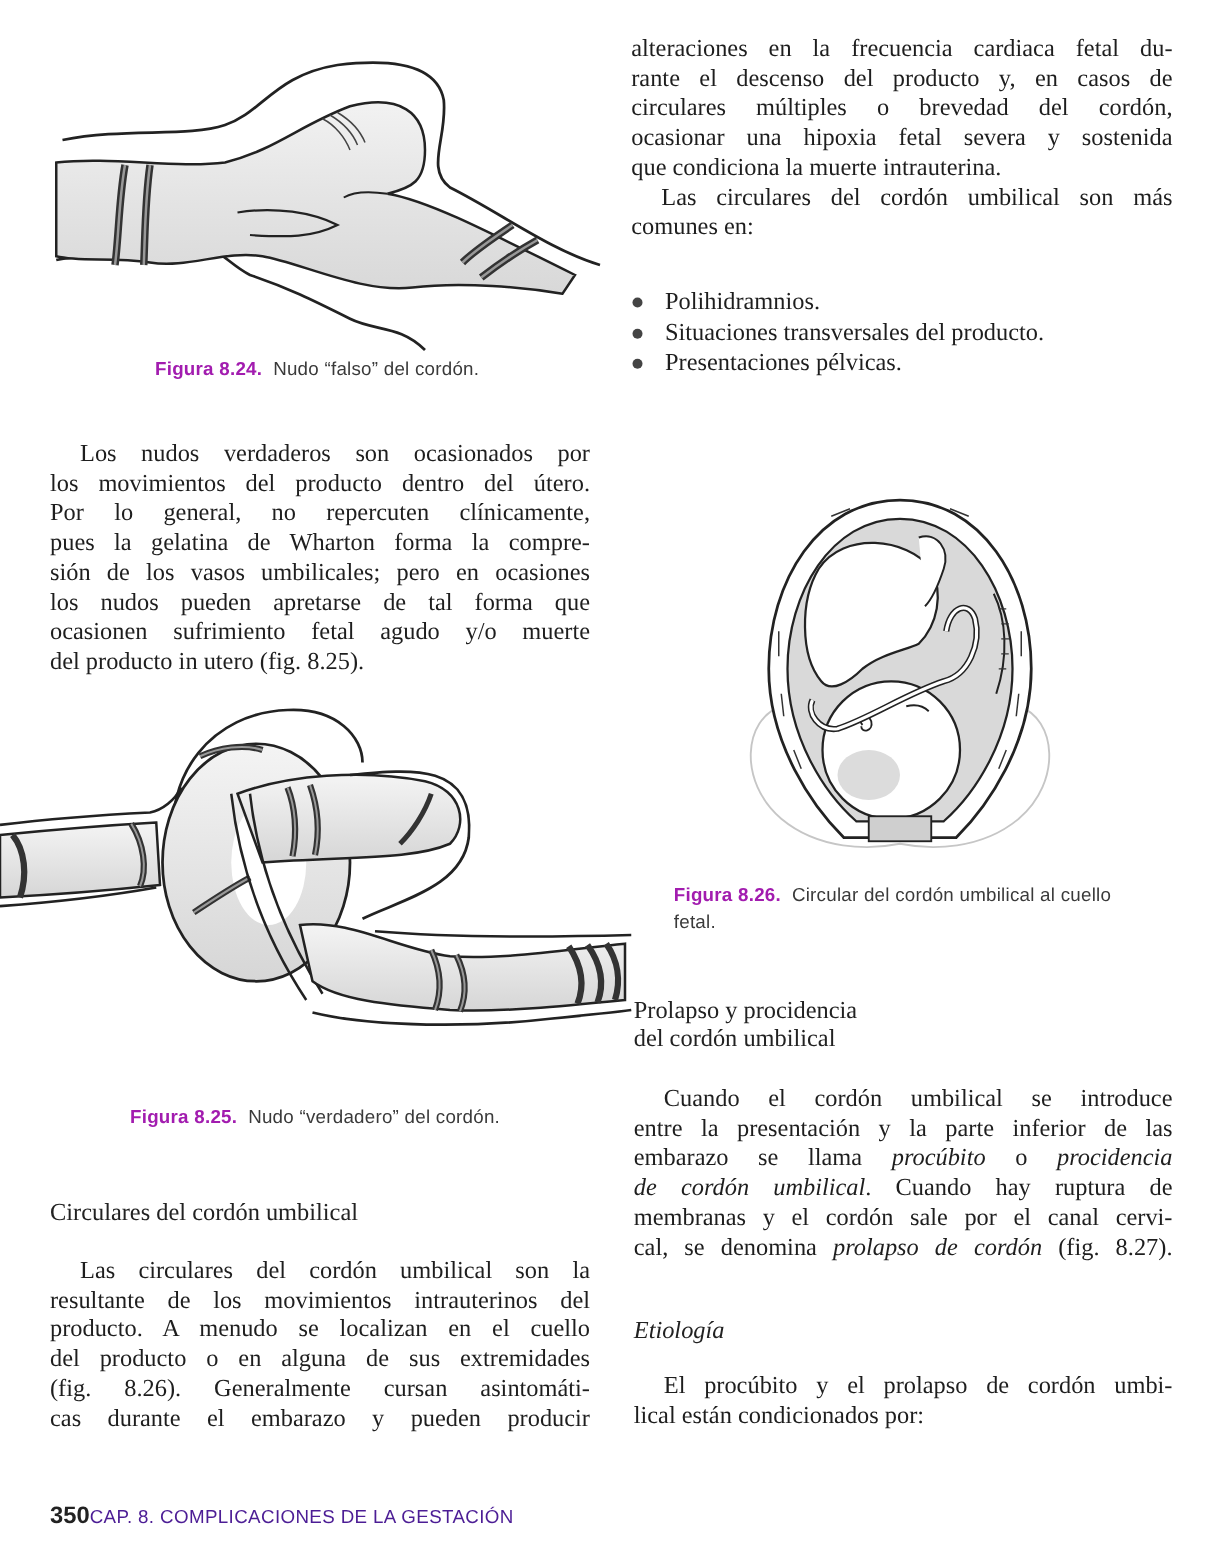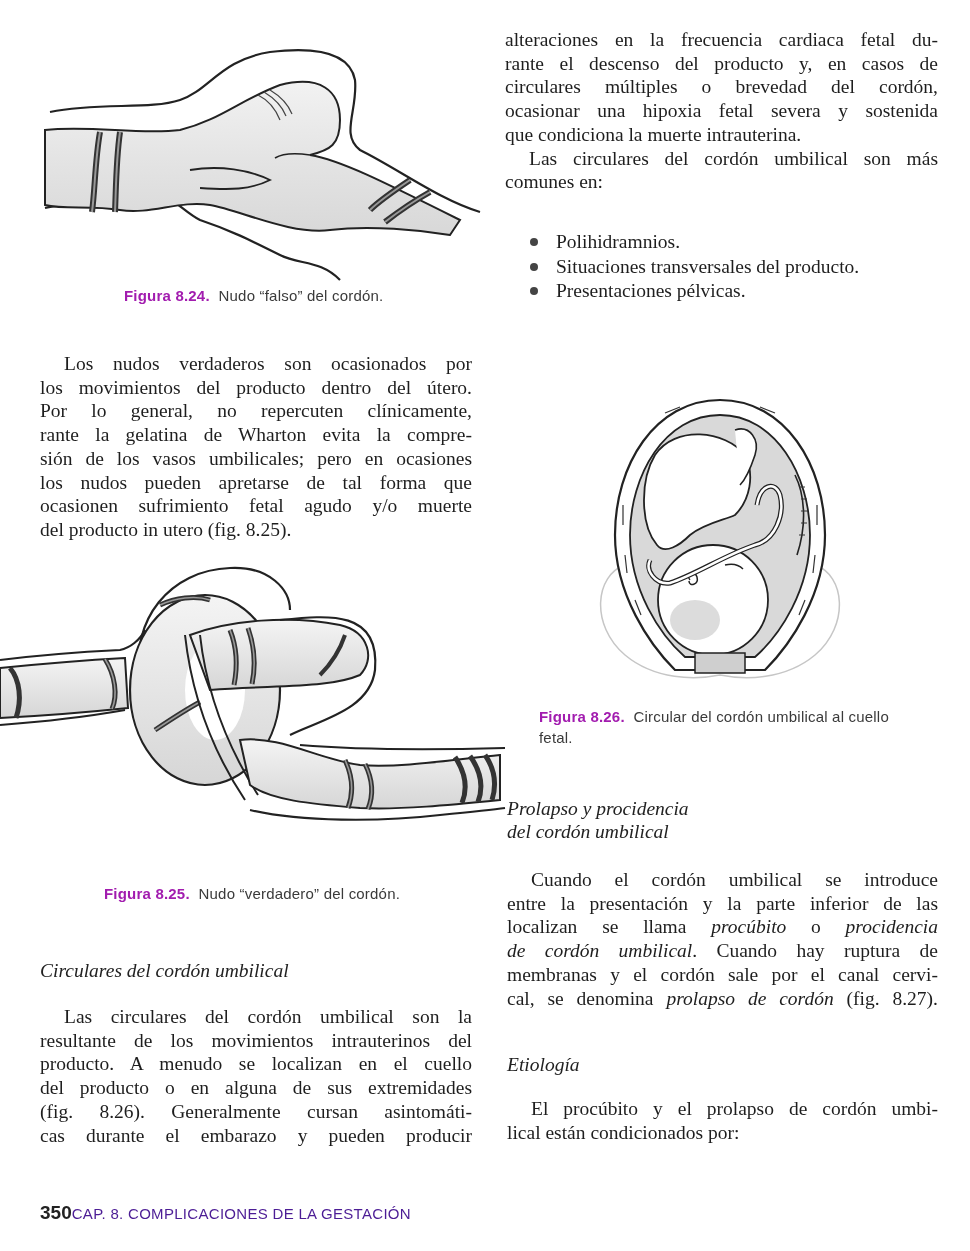--- a/index.html
+++ b/index.html
@@ -3,21 +3,21 @@
   <meta charset="utf-8">
   <style>
     html, body { margin: 0; padding: 0; background: #ffffff; }
     body { width: 970px; height: 1251px; position: relative; overflow: hidden; color: #1e1e1e; }
     .abs { position: absolute; }
     .para { font-family: "Liberation Serif", "DejaVu Serif", serif; font-size: 19.5px; line-height: 23.7px; text-align: justify; margin: 0; }
     .line { display: block; text-align: justify; text-align-last: justify; white-space: nowrap; }
     .line.last { text-align-last: left; }
     .caption { font-family: "Liberation Sans", "DejaVu Sans", sans-serif; font-size: 15px; color: #3a3a3a; letter-spacing: 0.2px; }
     .caption b { color: #a21caf; font-weight: bold; }
-    .heading { font-family: "Liberation Serif", "DejaVu Serif", serif; font-size: 19.5px; line-height: 23px; color: #222; font-style: italic; }
+    .heading { font-family: "Liberation Serif", "DejaVu Serif", serif; font-size: 19.5px; line-height: 23px; color: #222; }
     .italic { font-style: italic; }
     ul.bullets { list-style: none; margin: 0; padding: 0; font-family: "Liberation Serif", "DejaVu Serif", serif; font-size: 19.5px; line-height: 24.5px; }
     ul.bullets li { position: relative; padding-left: 26px; }
     ul.bullets li .dot { position: absolute; left: 0; top: 8px; width: 8px; height: 8px; border-radius: 50%; background: #444; }
     .footer-num { font-family: "Liberation Sans", "DejaVu Sans", sans-serif; font-weight: bold; font-size: 19px; color: #222; }
     .footer-txt { font-family: "Liberation Sans", "DejaVu Sans", sans-serif; font-size: 15px; color: #4c1d95; letter-spacing: 0.3px; }
     svg { overflow: visible; }
   </style>
 </head>
 <body>
@@ -57,21 +57,21 @@
 </div>
 <div class="abs caption" style="left:124px; top:287px;">
   <b>Figura 8.24.</b>&nbsp;
   <span>Nudo “falso” del cordón.</span>
 </div>
 
 <div class="abs para" style="left:40px; top:352px; width:432px;">
   <span class="line" style="padding-left:24px;">Los nudos verdaderos son ocasionados por</span>
   <span class="line">los movimientos del producto dentro del útero.</span>
   <span class="line">Por lo general, no repercuten clínicamente,</span>
-  <span class="line">rante la gelatina de Wharton evita la compre-</span>
+  <span class="line">pues la gelatina de Wharton forma la compre-</span>
   <span class="line">sión de los vasos umbilicales; pero en ocasiones</span>
   <span class="line">los nudos pueden apretarse de tal forma que</span>
   <span class="line">ocasionen sufrimiento fetal agudo y/o muerte</span>
   <span class="line last">del producto in utero (fig. 8.25).</span>
 </div>
 
 <div class="abs" style="left:0px; top:560px; width:510px; height:270px;">
   <svg width="510" height="270" viewBox="0 0 510 270">
     <defs>
       <linearGradient id="knotShade" x1="0" y1="0" x2="0" y2="1">
@@ -140,21 +140,21 @@
 <div class="abs para" style="left:505px; top:28px; width:433px;">
   <span class="line">alteraciones en la frecuencia cardiaca fetal du-</span>
   <span class="line">rante el descenso del producto y, en casos de</span>
   <span class="line">circulares múltiples o brevedad del cordón,</span>
   <span class="line">ocasionar una hipoxia fetal severa y sostenida</span>
   <span class="line last">que condiciona la muerte intrauterina.</span>
   <span class="line" style="padding-left:24px;">Las circulares del cordón umbilical son más</span>
   <span class="line last">comunes en:</span>
 </div>
 
-<ul class="abs bullets" style="left:530px; top:230px; width:420px;">
+<ul class="abs bullets" style="left:506px; top:230px; width:420px;">
   <li><span class="dot"></span><span>Polihidramnios.</span></li>
   <li><span class="dot"></span><span>Situaciones transversales del producto.</span></li>
   <li><span class="dot"></span><span>Presentaciones pélvicas.</span></li>
 </ul>
 
 <div class="abs" style="left:585px; top:395px; width:270px; height:290px;">
   <svg width="270" height="290" viewBox="0 0 270 290">
 
     <path d="M40,170 C10,180 5,230 40,260 C70,285 110,285 135,280 C160,285 200,285 230,260 C265,230 260,180 230,170" fill="none" stroke="#c6c6c6" stroke-width="1.5"></path>
     <path d="M50,185 C60,220 90,250 120,255" fill="none" stroke="#c6c6c6" stroke-width="1.3"></path>
@@ -191,21 +191,21 @@
 </div>
 
 <div class="abs heading" style="left:507px; top:797px;">
   <span>Prolapso y procidencia</span><br>
   <span>del cordón umbilical</span>
 </div>
 
 <div class="abs para" style="left:507px; top:868px; width:431px;">
   <span class="line" style="padding-left:24px;">Cuando el cordón umbilical se introduce</span>
   <span class="line">entre la presentación y la parte inferior de las</span>
-  <span class="line"><span>localizan se llama </span><span class="italic">procúbito</span><span> o </span><span class="italic">procidencia</span></span>
+  <span class="line"><span>embarazo se llama </span><span class="italic">procúbito</span><span> o </span><span class="italic">procidencia</span></span>
   <span class="line"><span class="italic">de cordón umbilical</span><span>. Cuando hay ruptura de</span></span>
   <span class="line">membranas y el cordón sale por el canal cervi-</span>
   <span class="line"><span>cal, se denomina </span><span class="italic">prolapso de cordón</span><span> (fig. 8.27).</span></span>
 </div>
 
 <div class="abs heading italic" style="left:507px; top:1053px;">Etiología</div>
 <div class="abs para" style="left:507px; top:1097px; width:431px;">
   <span class="line" style="padding-left:24px;">El procúbito y el prolapso de cordón umbi-</span>
   <span class="line last">lical están condicionados por:</span>
 </div>

